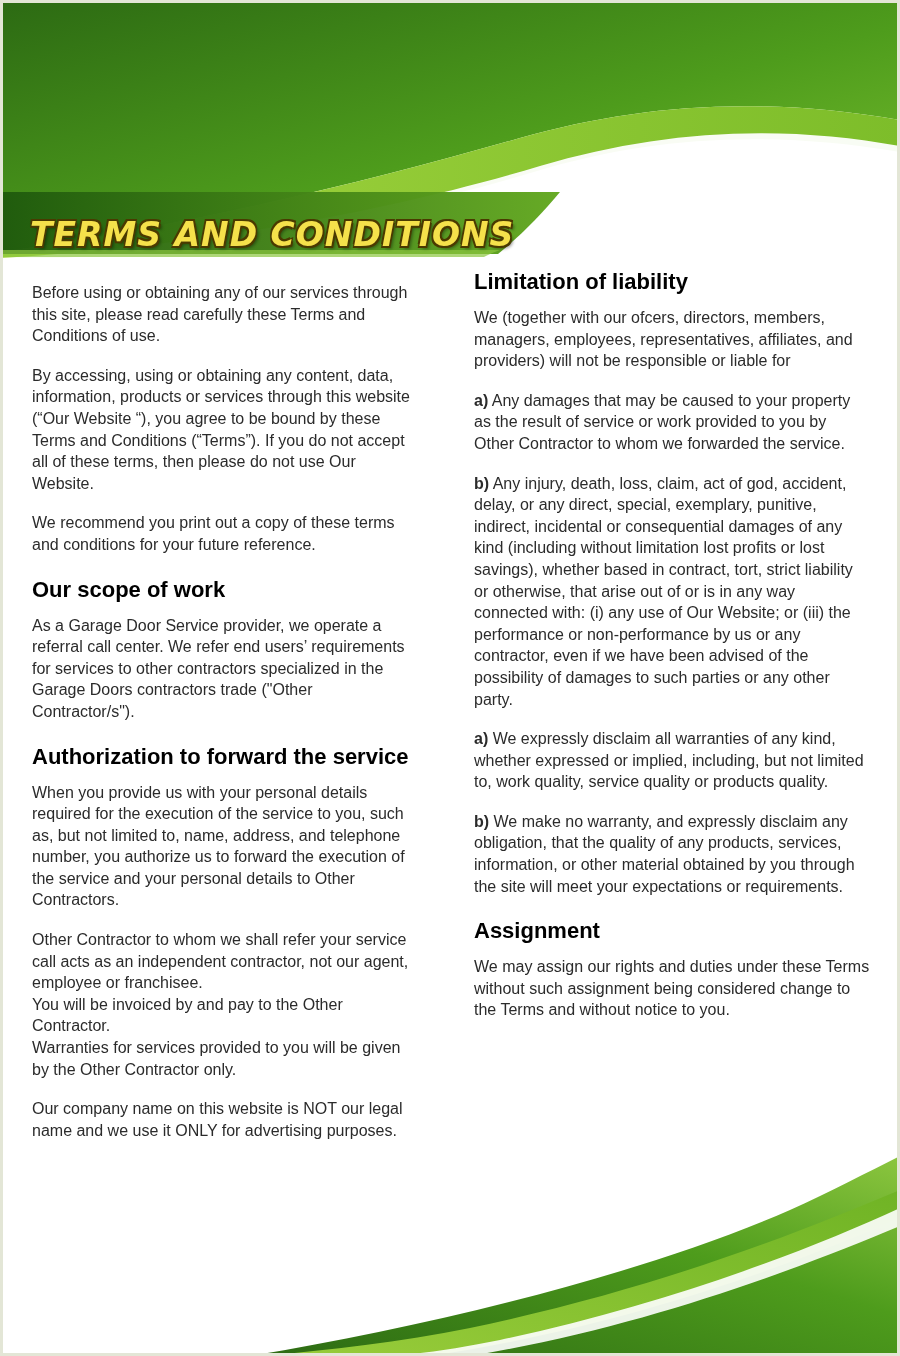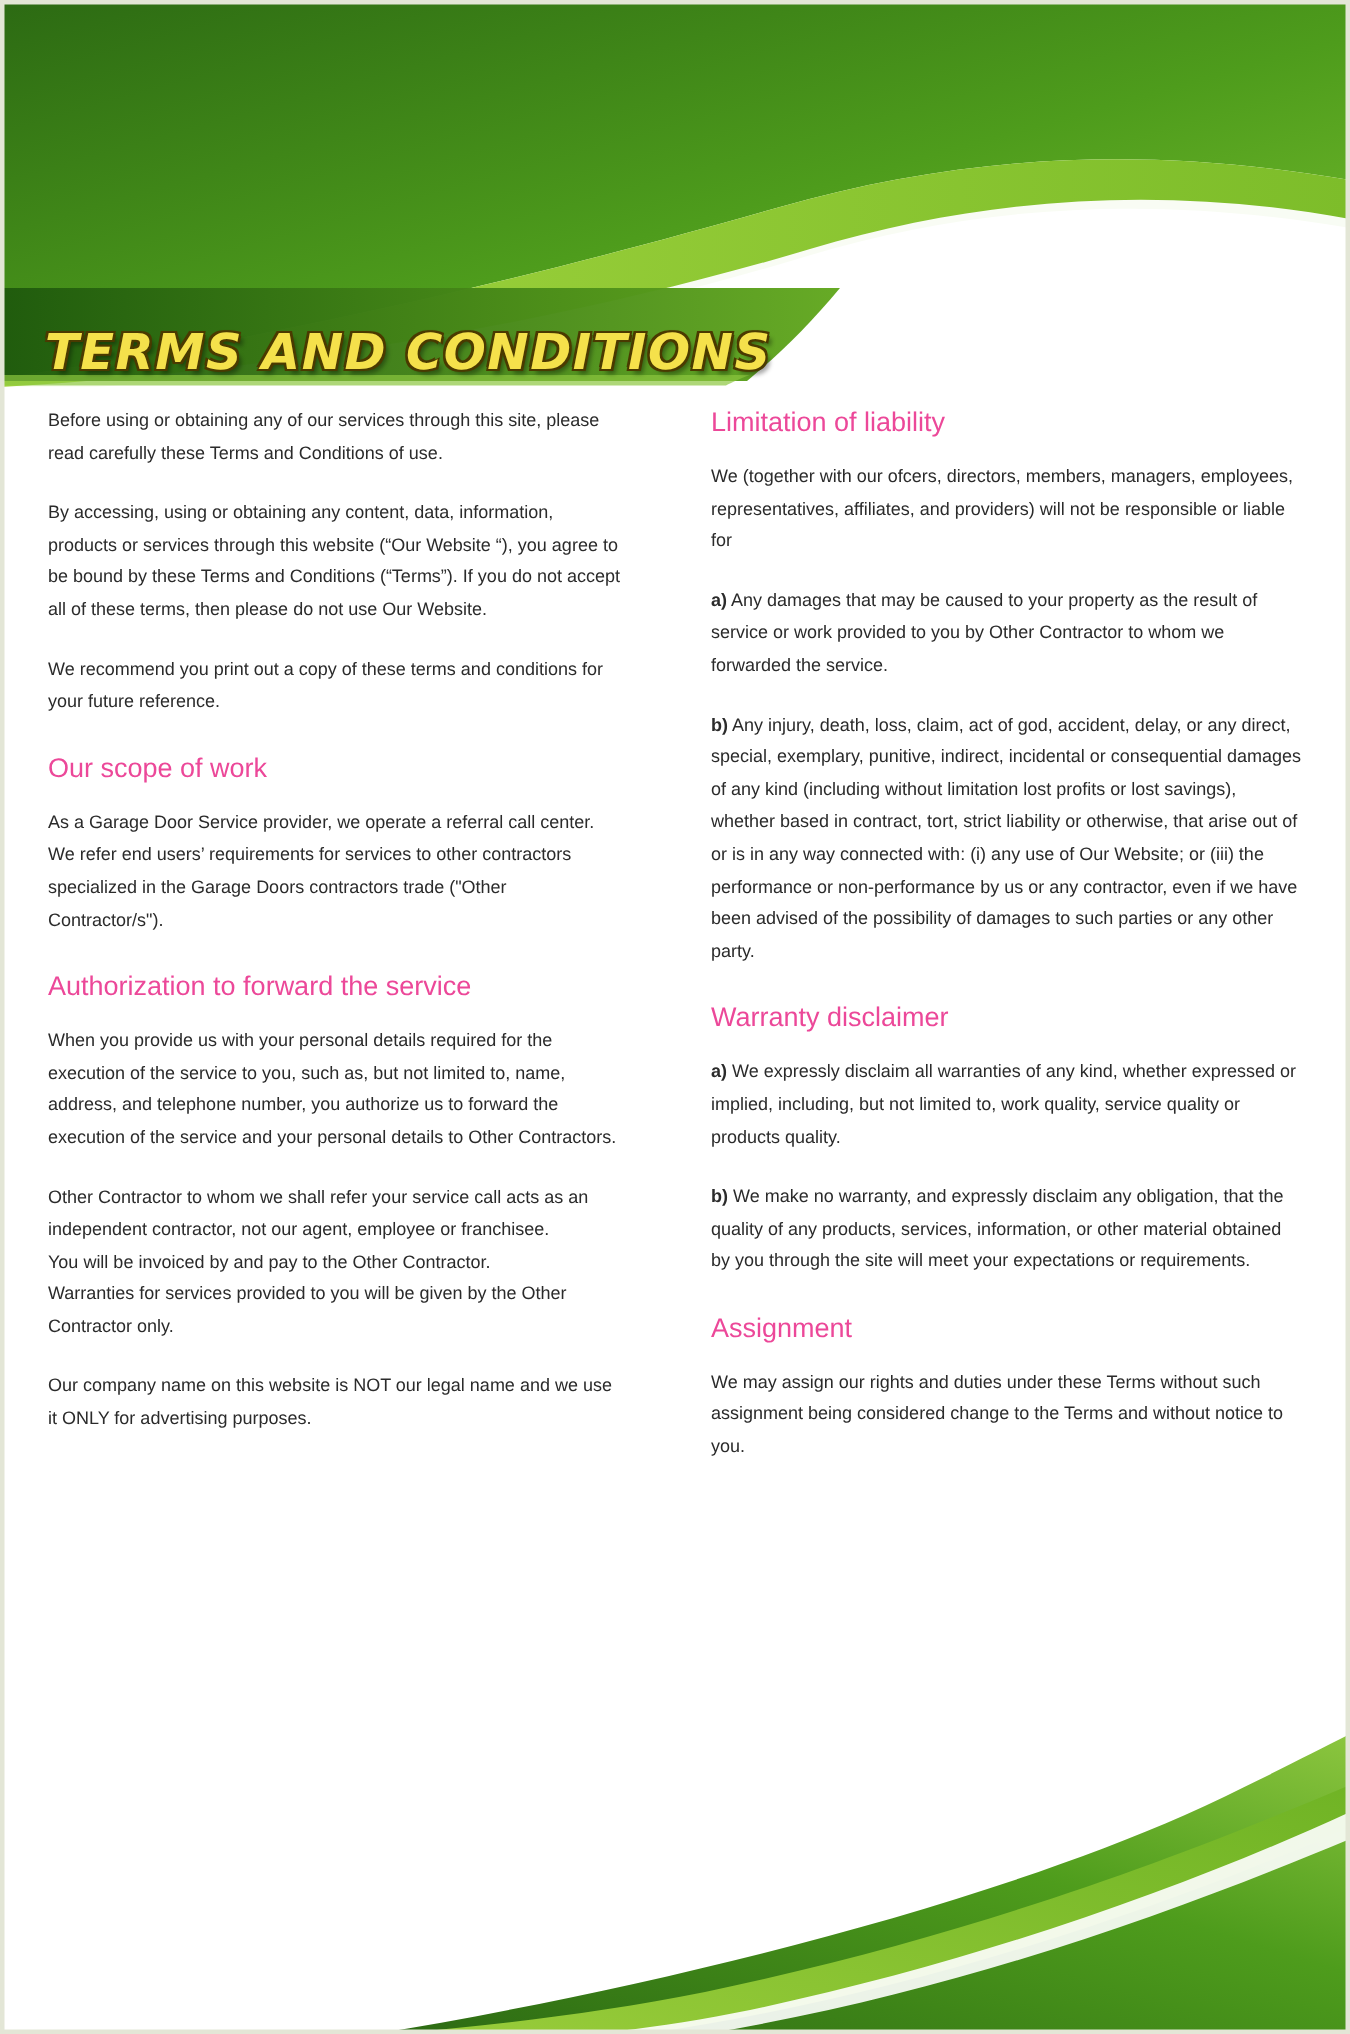--- a/index.html
+++ b/index.html
@@ -130,35 +130,35 @@
     padding-left: 32px;
     padding-right: 24px;
   }
   .col-right {
     width: 460px;
     padding-left: 34px;
     padding-right: 30px;
   }
   h2.sec {
     font-family: "Liberation Sans", sans-serif;
-    font-size: 18px;
-    font-weight: normal;
-    color: #ec4899;
+    font-size: 22px;
+    font-weight: bold;
+    color: #000000;
     margin: 22px 0 14px 0;
     line-height: 23px;
   }
   .col-right h2.sec:first-child {
     margin-top: 0;
   }
   p.para {
     font-family: "Liberation Sans", sans-serif;
-    font-size: 12px;
+    font-size: 16px;
     line-height: 21.6px;
     color: #2b2b2b;
-    margin: 0 0 18px 0;
+    margin: 12px 0 18px 0;
   }
   .bold-mark {
     font-weight: bold;
   }
 </style>
 </head>
 <body>
 
 <div class="page">
 
@@ -209,21 +209,20 @@
         <p class="para" style="white-space: pre-line;">Other Contractor to whom we shall refer your service call acts as an independent contractor, not our agent, employee or franchisee.
 You will be invoiced by and pay to the Other Contractor.
 Warranties for services provided to you will be given by the Other Contractor only.</p>
         <p class="para" style="white-space: pre-line;">Our company name on this website is NOT our legal name and we use it ONLY for advertising purposes.</p>
       </div>
     <div class="col col-right" id="right-col">
         <h2 class="sec">Limitation of liability</h2>
         <p class="para" style="white-space: pre-line;">We (together with our ofcers, directors, members, managers, employees, representatives, affiliates, and providers) will not be responsible or liable for</p>
         <p class="para"><span class="bold-mark">a)</span><span> Any damages that may be caused to your property as the result of service or work provided to you by Other Contractor to whom we forwarded the service.</span></p>
         <p class="para"><span class="bold-mark">b)</span><span> Any injury, death, loss, claim, act of god, accident, delay, or any direct, special, exemplary, punitive, indirect, incidental or consequential damages of any kind (including without limitation lost profits or lost savings), whether based in contract, tort, strict liability or otherwise, that arise out of or is in any way connected with: (i) any use of Our Website; or (iii) the performance or non-performance by us or any contractor, even if we have been advised of the possibility of damages to such parties or any other party.</span></p>
-        <h2 class="sec">Warranty disclaimer</h2>
         <p class="para"><span class="bold-mark">a)</span><span> We expressly disclaim all warranties of any kind, whether expressed or implied, including, but not limited to, work quality, service quality or products quality.</span></p>
         <p class="para"><span class="bold-mark">b)</span><span> We make no warranty, and expressly disclaim any obligation, that the quality of any products, services, information, or other material obtained by you through the site will meet your expectations or requirements.</span></p>
         <h2 class="sec">Assignment</h2>
         <p class="para" style="white-space: pre-line;">We may assign our rights and duties under these Terms without such assignment being considered change to the Terms and without notice to you.</p>
       </div>
   </div>
 
   <div class="footer-art">
     <svg width="900" height="200" viewBox="0 0 900 200" xmlns="http://www.w3.org/2000/svg">
       <defs>

